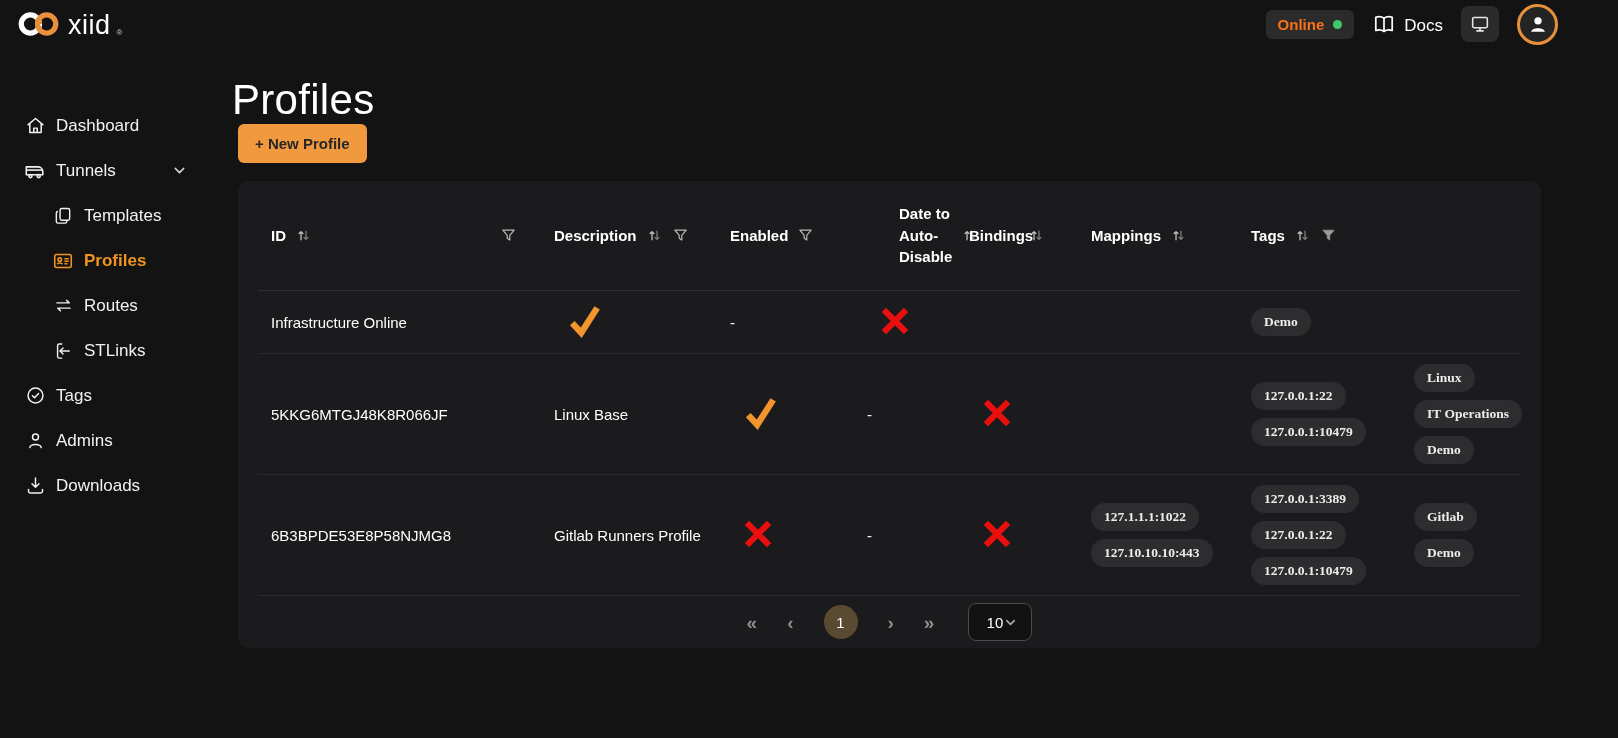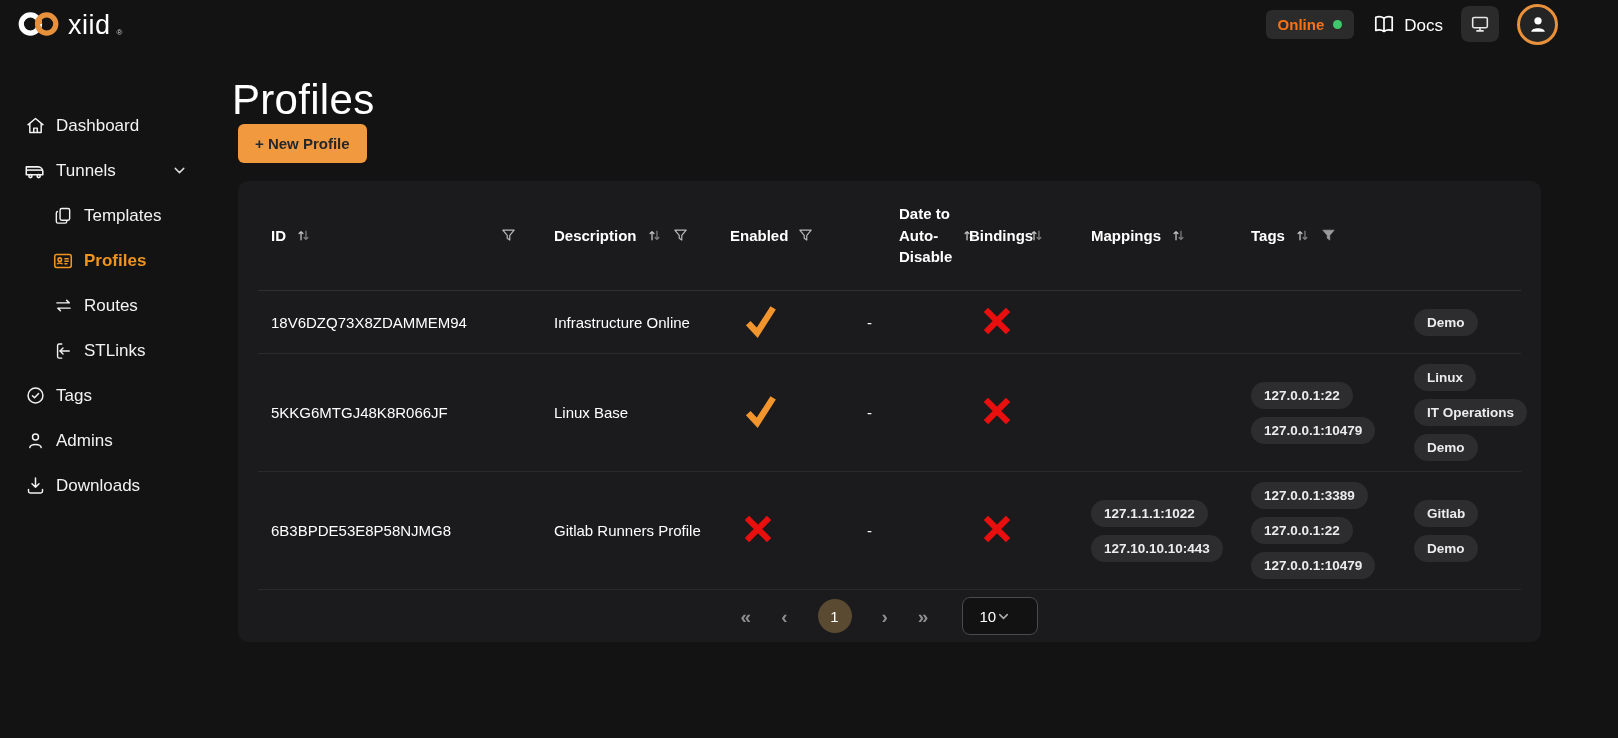--- a/index.html
+++ b/index.html
@@ -74,38 +74,38 @@
   .hcell .filter { color:#b9b9b9; cursor:pointer; }
   .hcell .sort { cursor:pointer; }
   .thead .hcell:nth-child(1) .filter { margin-left:auto; margin-right:24px; }
   .thead .hcell:nth-child(8) .filter { margin-left:auto; margin-right:14px; }
   .thead .hcell:nth-child(4) .hlabel { max-width:64px;margin-left:32px; }
   .thead .hcell:nth-child(5) .hlabel { max-width:50px; }
 
   .trow { min-height:63px; padding:10px 0; border-bottom:1px solid #2a2a2c; font-size:15px; }
   .cell { padding-left:13px; }
   .cell-enabled, .cell-single { padding-left:25px; }
-  .stack { display:flex; flex-direction:column; gap:8px; align-items:flex-start; }
+  .stack { display:flex; flex-direction:column; gap:8px; align-items:flex-start;font-family:Liberation Serif, serif; }
   .pill {
     background:#2d2d2f; color:#ececec; font-size:13.5px; font-weight:700;
     padding:6px 13px; border-radius:15px; white-space:nowrap;
   }
 
   
   .pagination { height:52px; display:flex; align-items:center; justify-content:center; gap:30px; }
   .pg-arrow { color:#8f8f8f; font-size:19px; font-weight:700; cursor:pointer; line-height:1; }
   .pg-current {
     width:34px; height:34px; border-radius:50%; background:#594a31;
     display:flex; align-items:center; justify-content:center;
     font-size:15px; color:#fff; cursor:pointer;
   }
   .pg-size {
-    width:76px; height:38px; margin-left:4px; background:#121213;
+    width:64px; height:38px; margin-left:4px; background:#121213;
     border:1px solid #4a4a4c; border-radius:8px; cursor:pointer;
-    display:flex; align-items:center; justify-content:flex-start;
+    display:flex; align-items:center; justify-content:center;
     padding:0 12px 0 16px; font-size:15px; color:#fff;
   }
   .pg-size .icn { color:#b0b0b0; }
 </style>
 </head>
 <body>
 
 <header class="topbar">
   <div class="logo">
     <span class="icn">
@@ -355,21 +355,20 @@
           </span>
     <span class="icn filter">
             <svg width="17" height="17" viewBox="0 0 24 24" fill="#9a9a9a" stroke="#9a9a9a" stroke-width="1" stroke-linejoin="round">
               <path d="M4 4.5h16l-6.2 7.2v6.8l-3.6-2.7v-4.1z"></path>
             </svg>
           </span>
   </div>
       </div>
     <div id="tbody">
         <div class="trow grid-row">
-    <div class="cell cell-id">18V6DZQ73X8ZDAMMEM94</div>
     <div class="cell cell-desc">Infrastructure Online</div>
     <div class="cell cell-enabled"><span class="icn">
               <svg width="36" height="36" viewBox="0 0 26 26" fill="none" stroke="#f2952d" stroke-width="4.6">
                 <path d="M4.5 14.5l6.5 7L22.5 3.5"></path>
               </svg>
             </span></div>
     <div class="cell cell-date">-</div>
     <div class="cell cell-single"><span class="icn">
               <svg width="32" height="32" viewBox="0 0 26 26" fill="none" stroke="#ea0f0f" stroke-width="5">
                 <path d="M4 4l18 18M22 4 4 22"></path>

